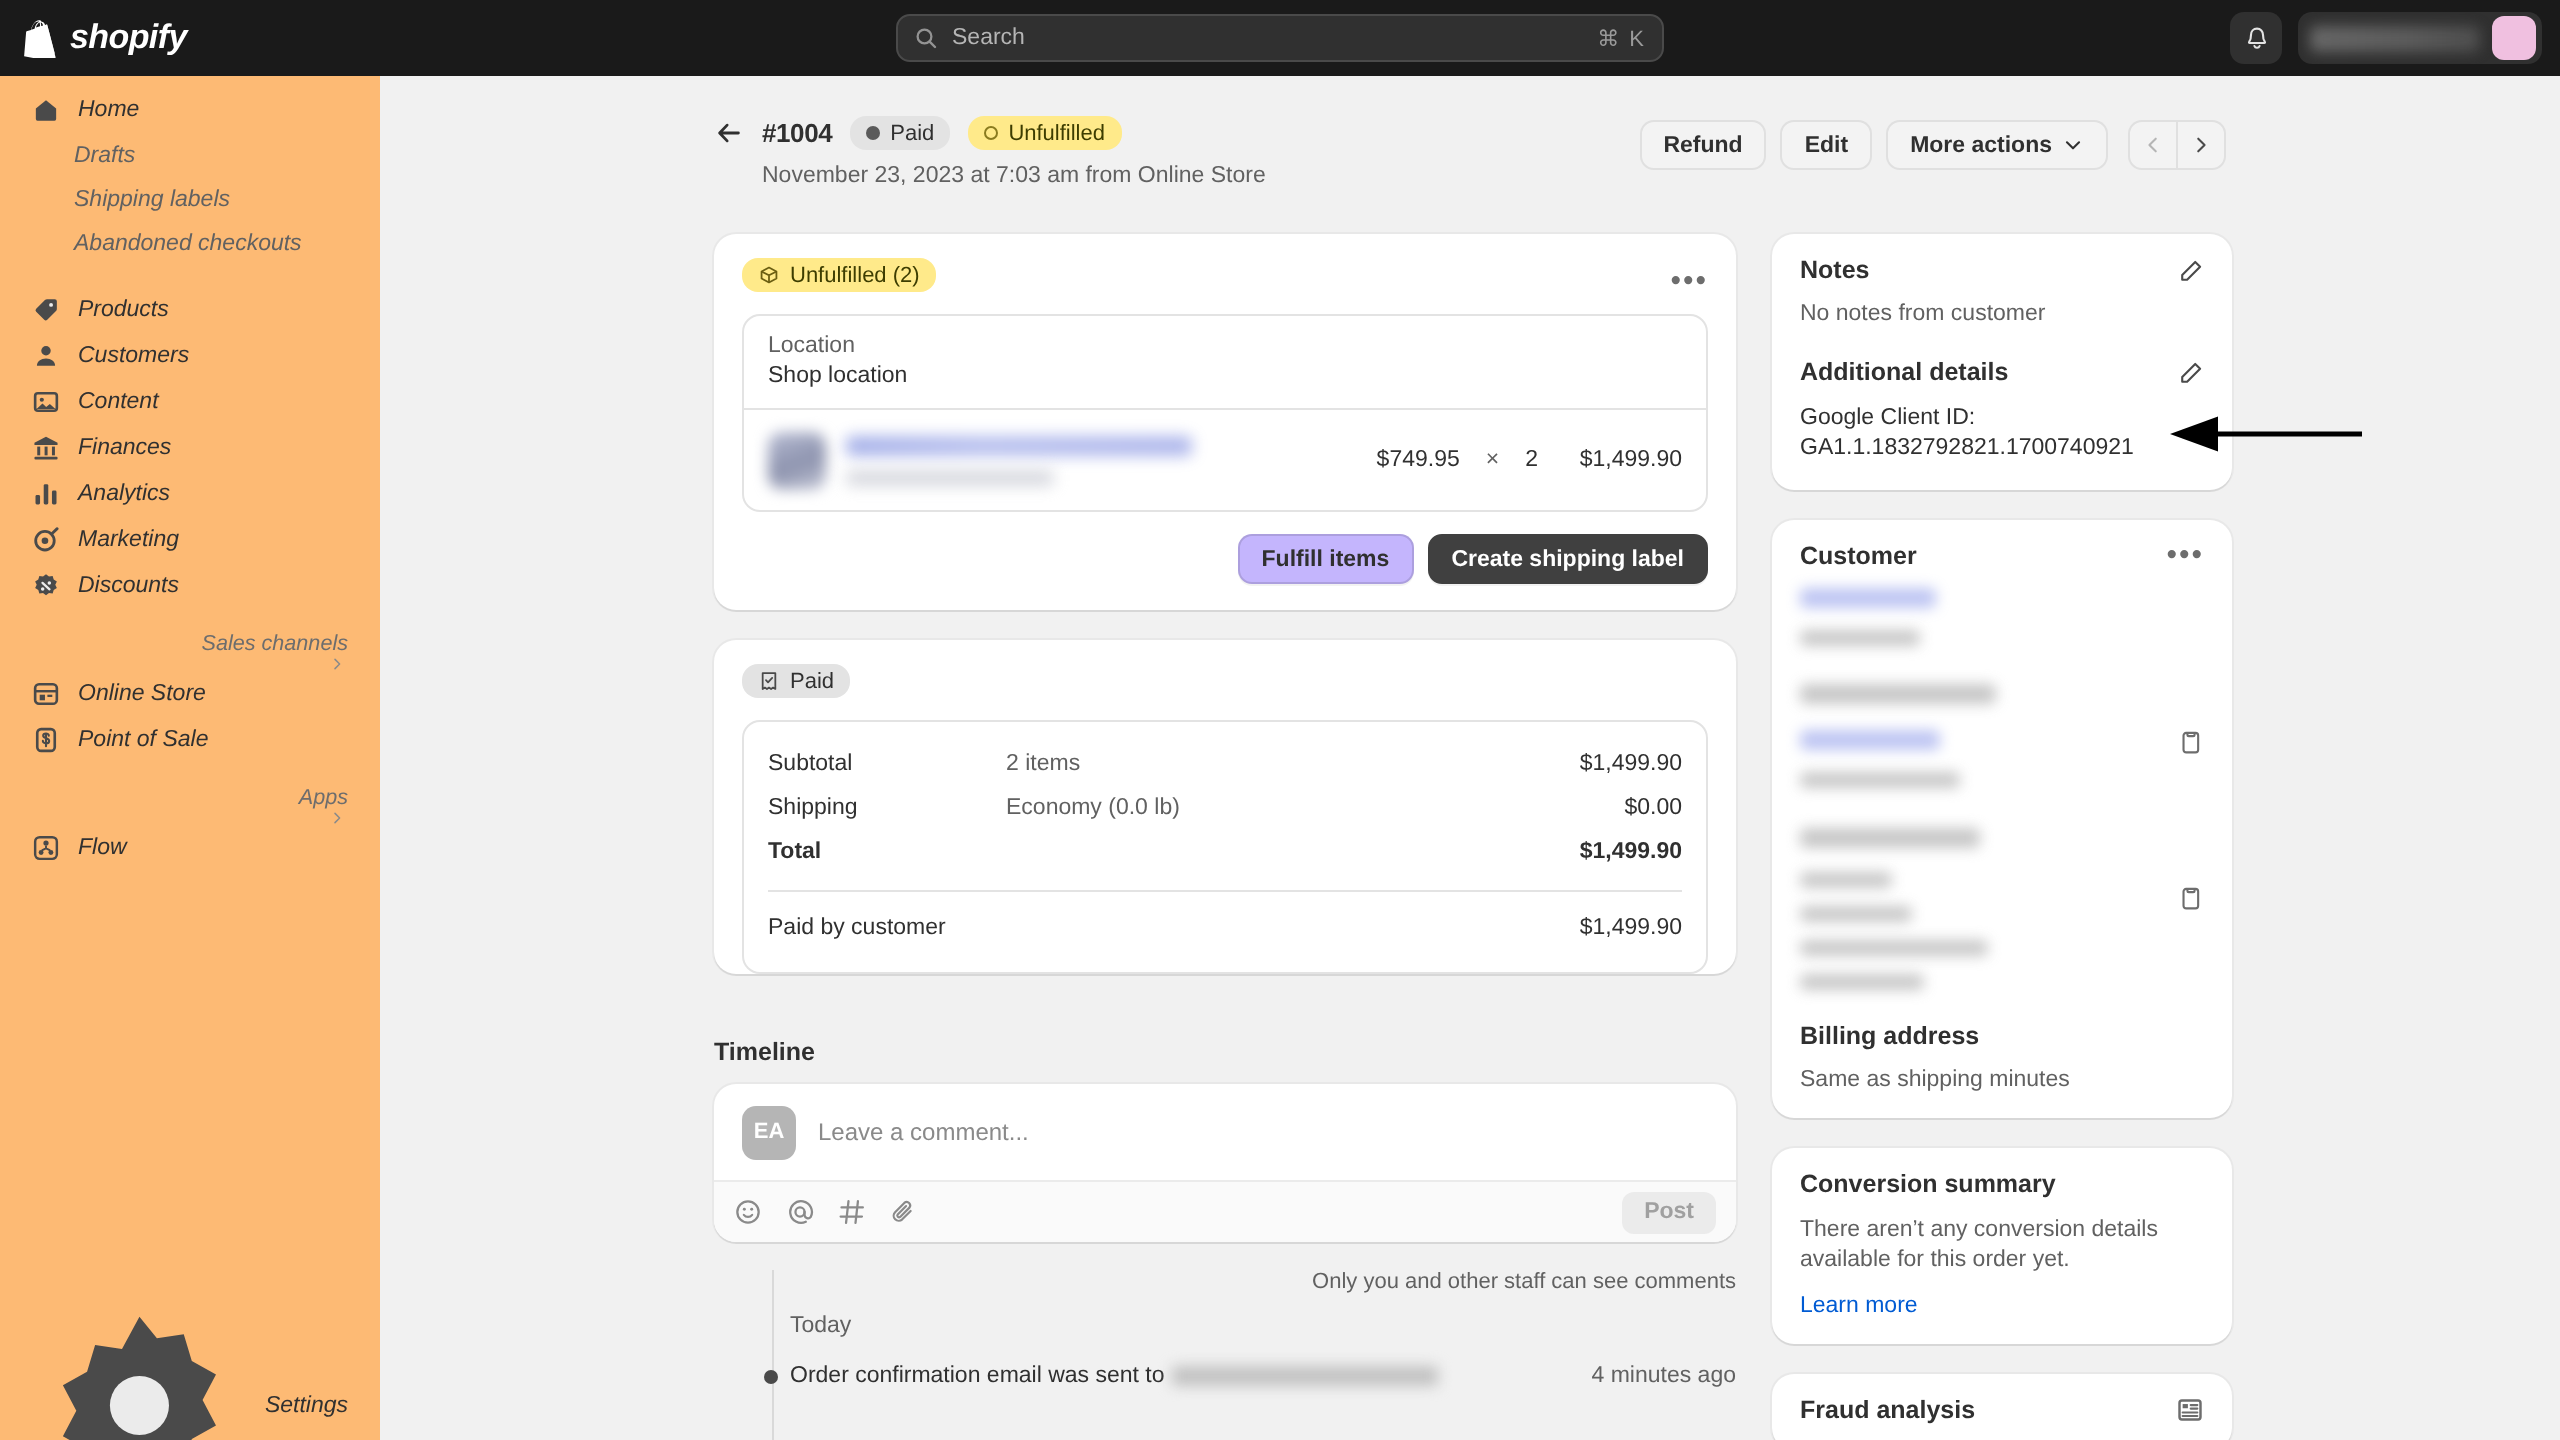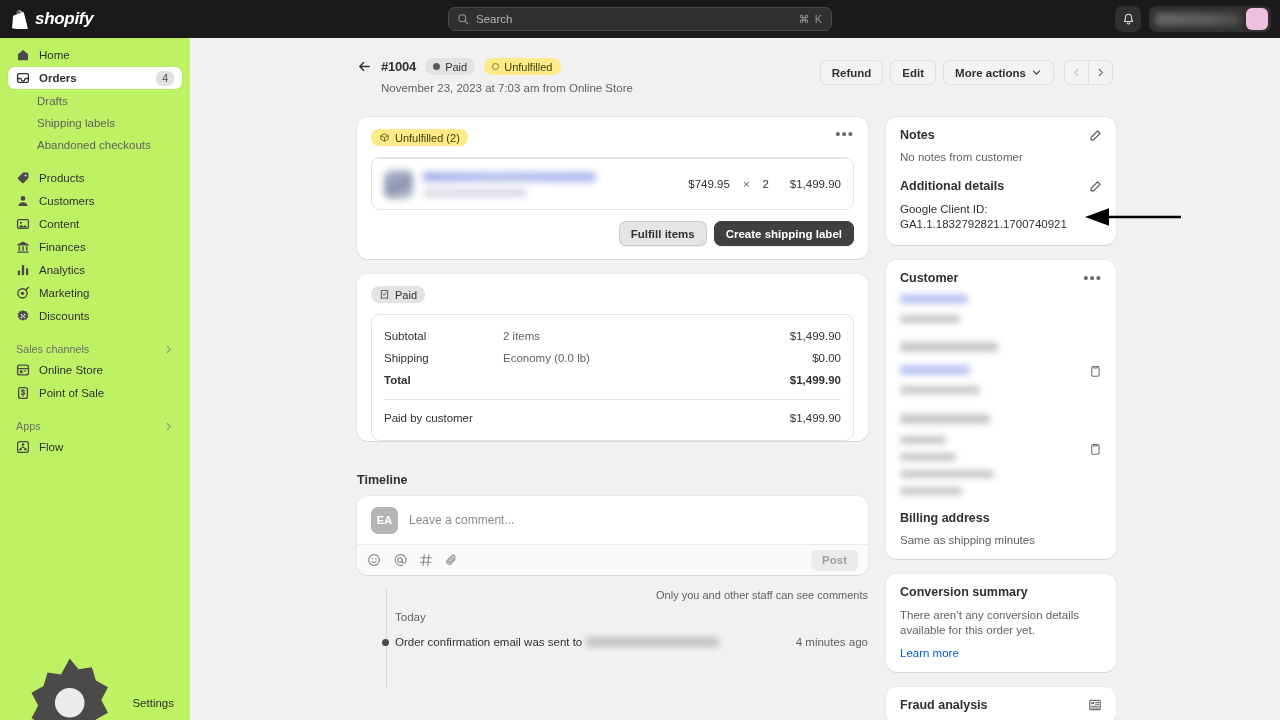--- a/index.html
+++ b/index.html
@@ -60,43 +60,44 @@
   .store-avatar {
     width: 22px; height: 22px; border-radius: 6px; background: #f0c0e0;
     display: flex; align-items: center; justify-content: center;
     color: #5a2b4d; font-size: 9px; font-weight: 700;
   }
 
   
   .sidebar {
     position: absolute; left: 0; top: 38px;
     width: 190px; height: 682px;
-    background: #bef264;
+    background: #fdba74;
     padding: 6px 8px 0 8px;
+    font-style: italic;
   }
   .nav-item {
     display: flex; align-items: center; gap: 9px;
     height: 22px; padding: 0 8px; border-radius: 7px;
     color: #303030; font-size: 11.5px; margin-bottom: 1px;
   }
   .nav-item.active { background: #fff; font-weight: 600; box-shadow: 0 0 0 1px rgba(0,0,0,.04); }
   .nav-item .ico { width: 14px; height: 14px; flex: none; display: block; }
   .nav-item .lbl { flex: 1; }
   .nav-badge {
     background: #e0e0e0; color: #4a4a4a; font-size: 10.5px;
     border-radius: 6px; padding: 0 6px; line-height: 15px; font-weight: 500;
   }
   .nav-sub {
     color: #616161; font-size: 11.5px;
     padding-left: 29px; height: 22px; line-height: 22px; border-radius: 7px;
   }
   .nav-gap { height: 11px; }
   .nav-section {
-    display: flex; align-items: center; height: 20px; padding: 0 8px;
-    color: #6d6d6d; font-size: 10.8px; font-weight: 500;
+    display: flex; align-items: flex-end; height: 20px; padding: 0 8px;
+    color: #6d6d6d; font-size: 10.8px; font-weight: 500; flex-direction: column;
   }
   .nav-section .lbl { flex: 1; }
   .settings-row {
     position: absolute; left: 8px; bottom: 6px; width: 174px;
     display: flex; align-items: center; gap: 9px;
     height: 22px; padding: 0 8px; border-radius: 7px;
     color: #303030; font-size: 11.5px;
   }
 
   
@@ -122,21 +123,21 @@
   .dot-ring { width: 7px; height: 7px; border-radius: 50%; border: 1.4px solid #8a7b1f; display: block; }
   .order-date { font-size: 11.5px; color: #616161; margin-top: 7px; margin-left: 24px; }
 
   .head-actions {
     position: absolute; right: 167px; top: 22px;
     display: flex; align-items: center; gap: 7px;
   }
   .btn {
     height: 25px; border-radius: 7px; padding: 0 11px;
     font-size: 11.5px; font-weight: 600; color: #303030;
-    background: #e5e5e5; border: 1px solid rgba(0,0,0,.12);
+    background: #c4b5fd; border: 1px solid rgba(0,0,0,.12);
     box-shadow: 0 1px 0 rgba(0,0,0,.05);
     display: inline-flex; align-items: center; gap: 5px;
   }
   .btn.flat { background: #f3f3f3; border-color: rgba(0,0,0,.08); box-shadow: none; }
   .btn.dark { background: #404040; color: #fff; border-color: #404040; }
   .pager {
     display: flex; background: #f3f3f3; border: 1px solid rgba(0,0,0,.08);
     border-radius: 7px; overflow: hidden; height: 25px; margin-left: 3px;
   }
   .pager > div { width: 23px; display: flex; align-items: center; justify-content: center; }
@@ -147,21 +148,21 @@
   .col-right { position: absolute; left: 696px; top: 79px; width: 230px; }
 
   .card {
     background: #fff; border-radius: 11px;
     box-shadow: 0 1px 0 rgba(0,0,0,.07), 0 0 0 1px rgba(0,0,0,.035);
     margin-bottom: 15px;
   }
   .card-pad { padding: 11px 14px 13px 14px; }
 
   .card-top {
-    display: flex; align-items: flex-start; padding: 12px 14px 0 14px;
+    display: flex; align-items: flex-end; padding: 12px 14px 0 14px;
   }
   .card-top .spacer { flex: 1; }
   .dots-btn { color: #6d6d6d; font-size: 15px; line-height: 10px; letter-spacing: 1px; }
 
   .inner-box {
     margin: 11px 14px 0 14px;
     border: 1px solid #e3e3e3; border-radius: 9px; overflow: hidden;
   }
   .loc-block { padding: 9px 12px 10px 12px; }
   .loc-label { font-size: 11.5px; color: #616161; }
@@ -297,28 +298,20 @@
 
 <div class="sidebar">
 
   <div class="nav-item">
     <svg class="ico" viewBox="0 0 16 16">
       <path d="M2.2 7.2 8 2.4l5.8 4.8v6a.9.9 0 0 1-.9.9H3.1a.9.9 0 0 1-.9-.9z" fill="#4a4a4a"></path>
     </svg>
     <span class="lbl">Home</span>
   </div>
 
-  <div class="nav-item active">
-    <svg class="ico" viewBox="0 0 16 16">
-      <rect x="1.8" y="3" width="12.4" height="10" rx="1.8" fill="none" stroke="#303030" stroke-width="1.5"></rect>
-      <path d="M1.8 8.6h3.1a1 1 0 0 1 1 .8 2 2 0 0 0 4.2 0 1 1 0 0 1 1-.8h3.1" fill="none" stroke="#303030" stroke-width="1.5" stroke-linejoin="round"></path>
-    </svg>
-    <span class="lbl">Orders</span>
-    <span class="nav-badge">4</span>
-  </div>
 
   <div class="nav-sub">Drafts</div>
   <div class="nav-sub">Shipping labels</div>
   <div class="nav-sub">Abandoned checkouts</div>
 
   <div class="nav-gap"></div>
 
   <div class="nav-item">
     <svg class="ico" viewBox="0 0 16 16">
       <path d="M8.6 1.8H13a1.2 1.2 0 0 1 1.2 1.2v4.4a1.8 1.8 0 0 1-.5 1.2l-5 5a1.2 1.2 0 0 1-1.7 0L2.4 9a1.2 1.2 0 0 1 0-1.7l5-5a1.8 1.8 0 0 1 1.2-.5z" fill="#4a4a4a"></path>
@@ -492,20 +485,24 @@
             <path d="M2.6 5.4 8 2.6l5.4 2.8v5.2L8 13.4l-5.4-2.8z" fill="none" stroke="#6b5e12" stroke-width="1.3" stroke-linejoin="round"></path>
             <path d="M2.6 5.4 8 8.2l5.4-2.8M8 8.2v5.2" fill="none" stroke="#6b5e12" stroke-width="1.3"></path>
           </svg>
           <span>Unfulfilled (2)</span>
         </span>
         <div class="spacer"></div>
         <div class="dots-btn">•••</div>
       </div>
 
       <div class="inner-box">
+        <div class="loc-block">
+          <div class="loc-label">Location</div>
+          <div class="loc-value">Shop location</div>
+        </div>
         <div class="line-item">
           <div class="thumb-blur"></div>
           <div class="title-blur-wrap">
             <div class="title-blur"></div>
             <div class="title-blur sub"></div>
           </div>
           <span class="li-price">$749.95</span>
           <span class="li-x">×</span>
           <span class="li-qty">2</span>
           <span class="li-total">$1,499.90</span>

